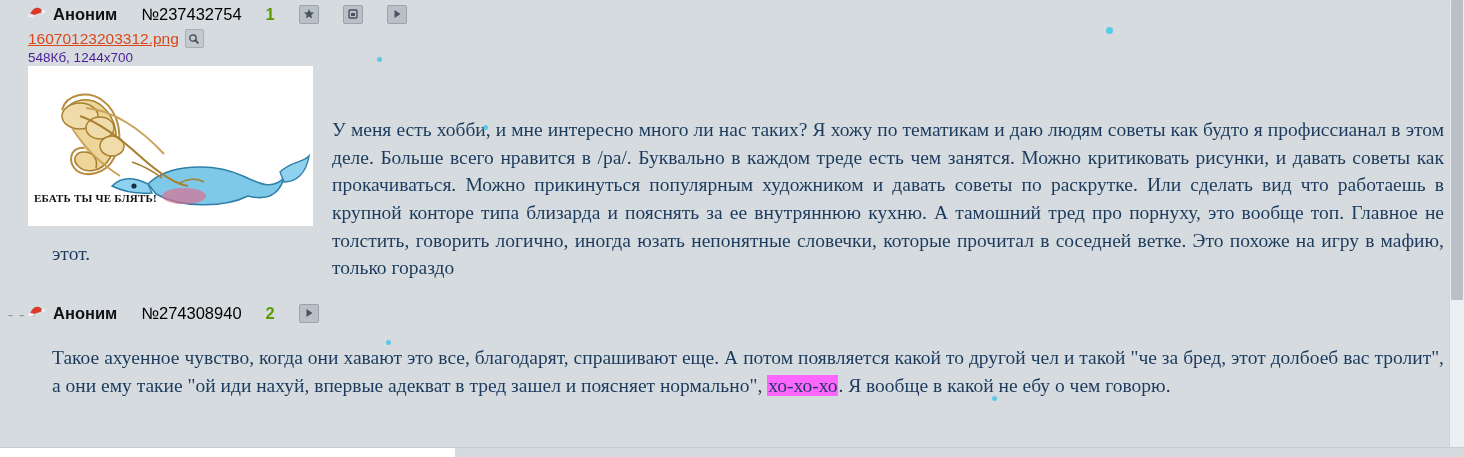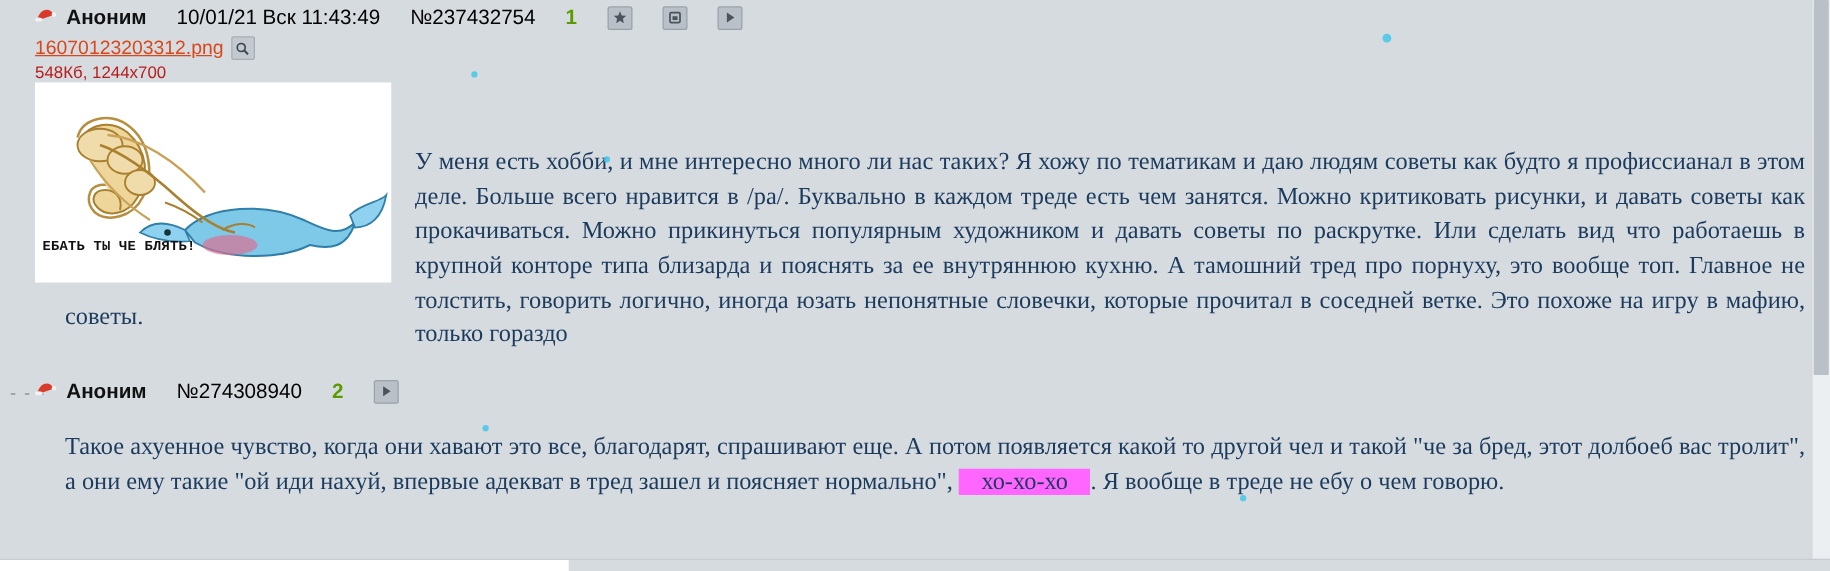--- a/index.html
+++ b/index.html
@@ -86,42 +86,42 @@
     width: 17px; height: 17px;
     background: #c3c9cf;
     border: 1px solid #a6adb4;
     border-radius: 2px;
     display: inline-flex;
     align-items: center;
     justify-content: center;
     cursor: pointer;
   }
   .filemeta {
-    color: #b91c1c;
+    color: #4c1d95;
     font-size: 13.5px;
     margin-top: 2px;
   }
 
   
   .thumb {
     position: absolute;
     left: 28px; top: 66px;
     width: 285px; height: 160px;
     background: #ffffff;
     overflow: hidden;
     cursor: pointer;
     border: 0;
   }
   .thumb .cap {
     position: absolute;
     left: 6px; bottom: 22px;
     font-size: 11px;
     font-weight: bold;
     color: #111;
-    font-family: Liberation Mono, monospace;
+    font-family: Liberation Serif, serif;
     letter-spacing: 0.2px;
   }
 
   
   .msg {
     color: #1b3a5c;
     font-family: "Liberation Serif", serif;
     font-size: 19.5px;
     line-height: 1.42;
     text-align: justify;
@@ -138,21 +138,21 @@
     width: 1390px;
   }
   .msg-reply {
     position: absolute;
     left: 52px; top: 344px;
     width: 1392px;
   }
   .hl {
     background: #ff66ff;
     color: #1b3a5c;
-    padding: 0 18px;
+    padding: 0 1px;
   }
 
   
   .reply-block { position: absolute; left: 0; top: 296px; width: 1464px; }
   .reply-dashes {
     position: absolute;
     left: 8px; top: 10px;
     color: #8d969e;
     font-size: 15px;
     letter-spacing: 1px;
@@ -211,21 +211,20 @@
 
     <div class="hdr" style="position:absolute; left:28px; top:3px;">
       <span class="santa">
         <svg width="18" height="18" viewBox="0 0 18 18">
           <path d="M2 12 C4 4, 12 2, 15 9 L3 13 Z" fill="#d93b2b"></path>
           <ellipse cx="3" cy="12.6" rx="3" ry="1.6" fill="#f2f2f2"></ellipse>
           <circle cx="15.2" cy="8.6" r="1.9" fill="#f2f2f2"></circle>
         </svg>
       </span>
       <span class="name">Аноним</span>
-      <span class="date">10/01/21 Вск 11:43:49</span>
       <span class="postnum">№237432754</span>
       <span class="replycount">1</span>
 
       <span class="ico-btn">
         <svg width="12" height="12" viewBox="0 0 12 12">
             <path d="M6 1 L7.4 4.3 L11 4.6 L8.3 7 L9.1 10.5 L6 8.6 L2.9 10.5 L3.7 7 L1 4.6 L4.6 4.3 Z" fill="#4a535e"></path>
           </svg>
       </span>
       <span class="ico-btn">
         <svg width="12" height="12" viewBox="0 0 12 12">
@@ -271,21 +270,21 @@
         <path d="M52 50 C70 56, 92 72, 114 92 C132 108, 148 118, 160 120" fill="none" stroke="#a9802f" stroke-width="2"></path>
         <path d="M58 42 C84 44, 112 62, 136 88" fill="none" stroke="#c9a258" stroke-width="2"></path>
         <path d="M44 62 C54 78, 70 96, 92 110" fill="none" stroke="#c9a258" stroke-width="1.8"></path>
         <path d="M104 96 C116 100, 126 106, 134 112" fill="none" stroke="#a9802f" stroke-width="1.6"></path>
         <path d="M150 118 C160 112, 170 112, 176 116" fill="none" stroke="#a9802f" stroke-width="1.6"></path>
       </svg>
       <div class="cap">ЕБАТЬ ТЫ ЧЕ БЛЯТЬ!</div>
     </div>
 
     <div class="msg msg-op">У меня есть хобби, и мне интересно много ли нас таких? Я хожу по тематикам и даю людям советы как будто я профиссианал в этом деле. Больше всего нравится в /pa/. Буквально в каждом треде есть чем занятся. Можно критиковать рисунки, и давать советы как прокачиваться. Можно прикинуться популярным художником и давать советы по раскрутке. Или сделать вид что работаешь в крупной конторе типа близарда и пояснять за ее внутряннюю кухню. А тамошний тред про порнуху, это вообще топ. Главное не толстить, говорить логично, иногда юзать непонятные словечки, которые прочитал в соседней ветке. Это похоже на игру в мафию, только гораздо</div>
-    <div class="msg msg-op-tail">советы.</div>
+    <div class="msg msg-op-tail">этот.</div>
   </div>
 
   <div class="reply-block">
     <div class="reply-dashes">- - -</div>
 
     <div class="hdr reply-hdr">
       <span class="santa">
         <svg width="18" height="18" viewBox="0 0 18 18">
           <path d="M2 12 C4 4, 12 2, 15 9 L3 13 Z" fill="#d93b2b"></path>
           <ellipse cx="3" cy="12.6" rx="3" ry="1.6" fill="#f2f2f2"></ellipse>
@@ -296,21 +295,21 @@
       <span class="postnum">№274308940</span>
       <span class="replycount">2</span>
       <span class="ico-btn play">
         <svg width="12" height="12" viewBox="0 0 12 12">
             <path d="M3.5 2 L9.5 6 L3.5 10 Z" fill="#4a535e"></path>
           </svg>
       </span>
     </div>
   </div>
 
-  <div class="msg msg-reply"><span>Такое ахуенное чувство, когда они хавают это все, благодарят, спрашивают еще. А потом появляется какой то другой чел и такой "че за бред, этот долбоеб вас тролит", а они ему такие "ой иди нахуй, впервые адекват в тред зашел и поясняет нормально", </span><span class="hl">хо-хо-хо</span><span>. Я вообще в треде не ебу о чем говорю.</span></div>
+  <div class="msg msg-reply"><span>Такое ахуенное чувство, когда они хавают это все, благодарят, спрашивают еще. А потом появляется какой то другой чел и такой "че за бред, этот долбоеб вас тролит", а они ему такие "ой иди нахуй, впервые адекват в тред зашел и поясняет нормально", </span><span class="hl">хо-хо-хо</span><span>. Я вообще в какой не ебу о чем говорю.</span></div>
 
   <div class="dot" style="left:1106px; top:27px; width:7px; height:7px;"></div>
   <div class="dot" style="left:377px; top:57px; width:5px; height:5px;"></div>
   <div class="dot" style="left:483px; top:125px; width:5px; height:5px;"></div>
   <div class="dot" style="left:386px; top:340px; width:5px; height:5px;"></div>
   <div class="dot" style="left:992px; top:396px; width:5px; height:5px;"></div>
 
   <div class="scrollbar">
     <div class="thumbbar"></div>
   </div>

